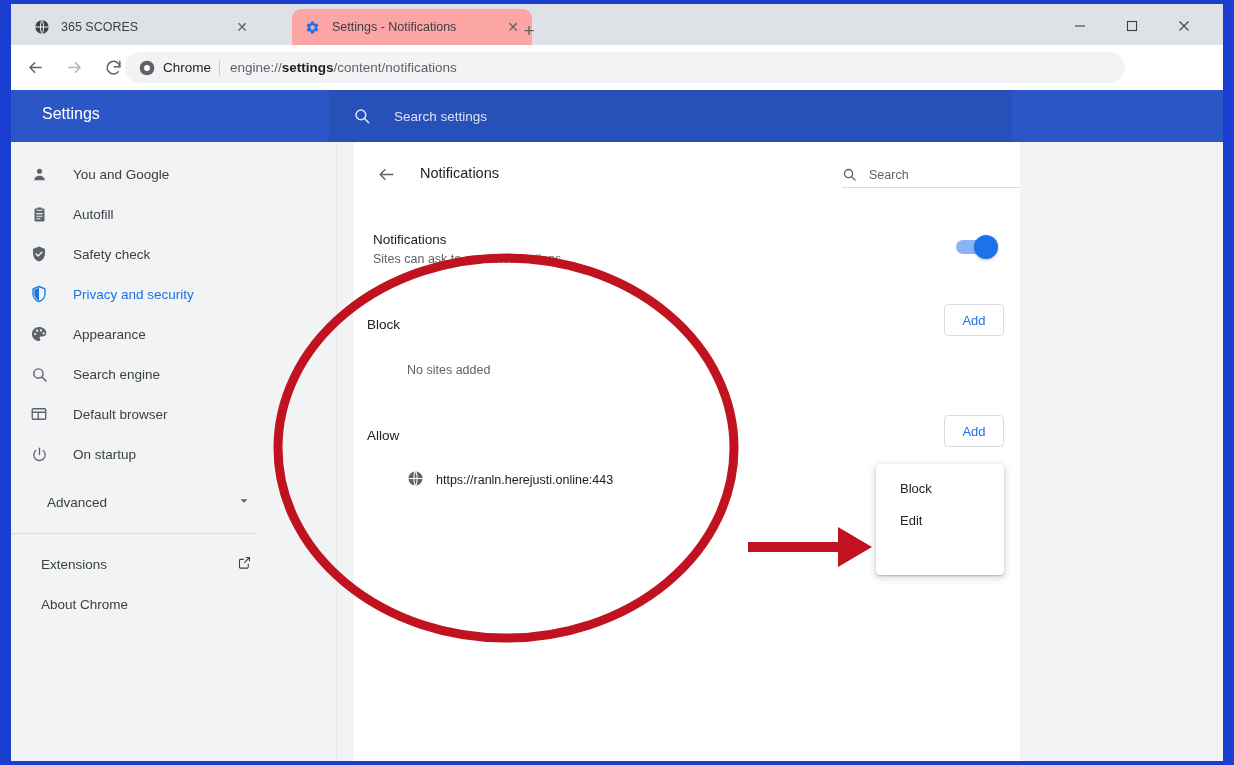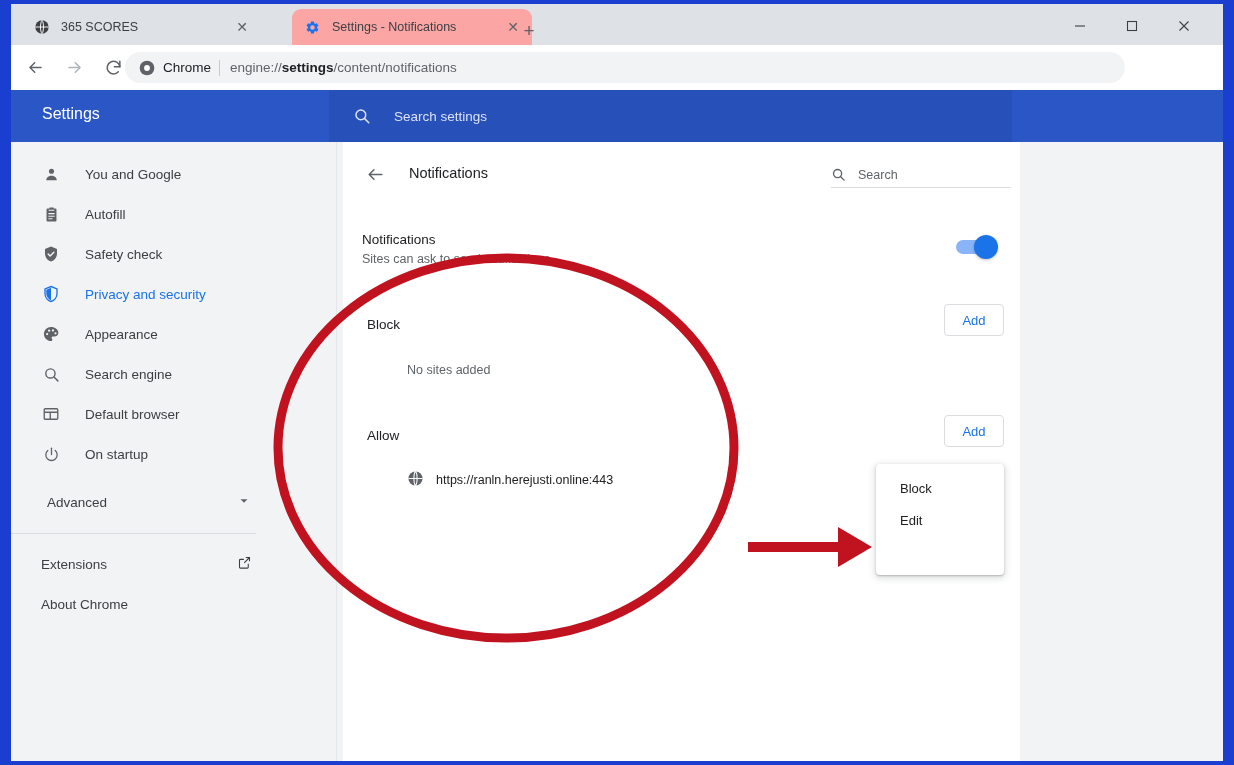--- a/index.html
+++ b/index.html
@@ -136,21 +136,21 @@
   }
   #sidebar {
     position: absolute; left: 0; top: 0;
     width: 326px; height: 619px;
     background: #f1f3f4;
     border-right: 1px solid #e4e6e8;
   }
   .side-item {
     position: relative;
     height: 40px; display: flex; align-items: center;
-    padding-left: 30px;
+    padding-left: 18px;
     font-size: 13.5px; color: #3c4043;
   }
   .side-item .side-icon {
     width: 20px; height: 20px; flex: 0 0 20px;
     margin-right: 24px;
     display: flex; align-items: center; justify-content: center;
     color: #5f6368;
   }
   .side-item.selected { color: #1a73e8; }
   .side-item.selected .side-icon { color: #1a73e8; }
@@ -168,21 +168,21 @@
   .side-footer-item {
     height: 40px; display: flex; align-items: center;
     padding-left: 30px; padding-right: 84px;
     font-size: 13.5px; color: #3c4043;
   }
   .side-footer-item .sf-label { flex: 1 1 auto; }
   #sidebar-footer { padding-top: 10px; }
 
   
   #content-card {
-    position: absolute; left: 332px; top: 0;
+    position: absolute; left: 343px; top: 0;
     width: 682px; height: 619px;
     background: #fff;
   }
   #content-header {
     position: absolute; left: 0; top: 0;
     width: 682px; height: 64px;
   }
   #back-arrow-button {
     position: absolute; left: 19px; top: 19px;
     width: 26px; height: 26px;

